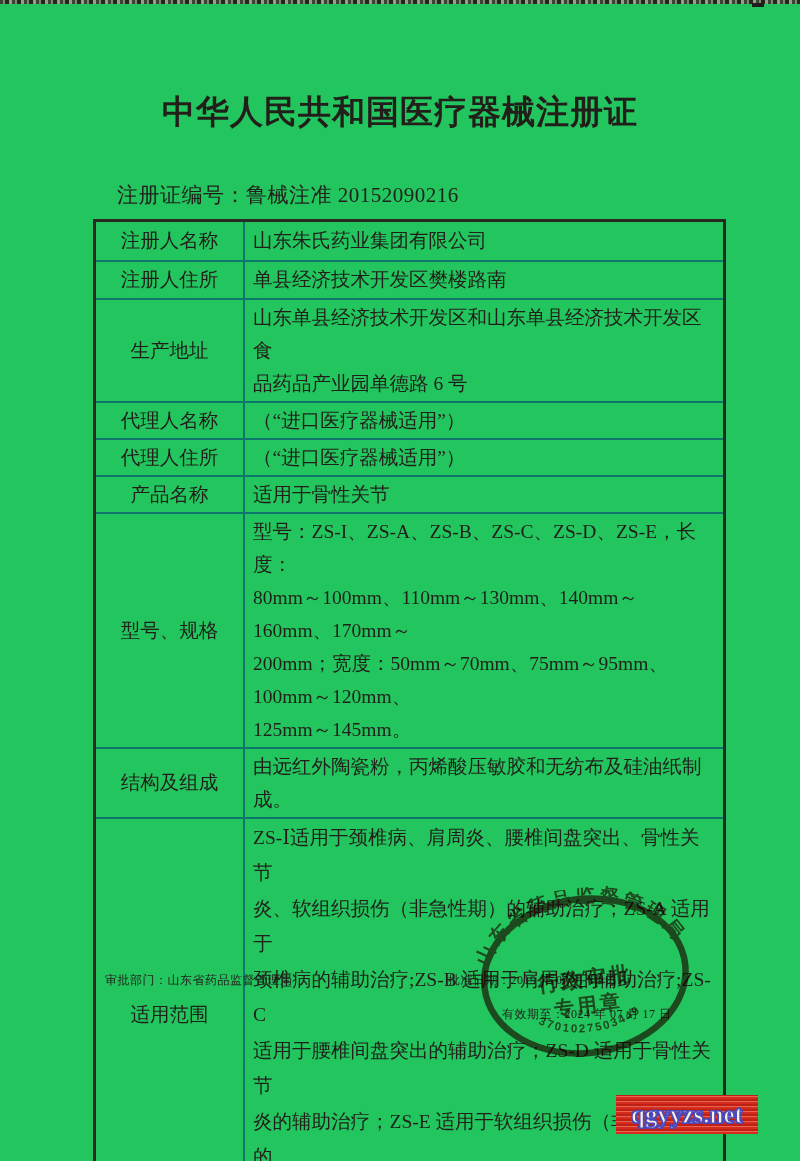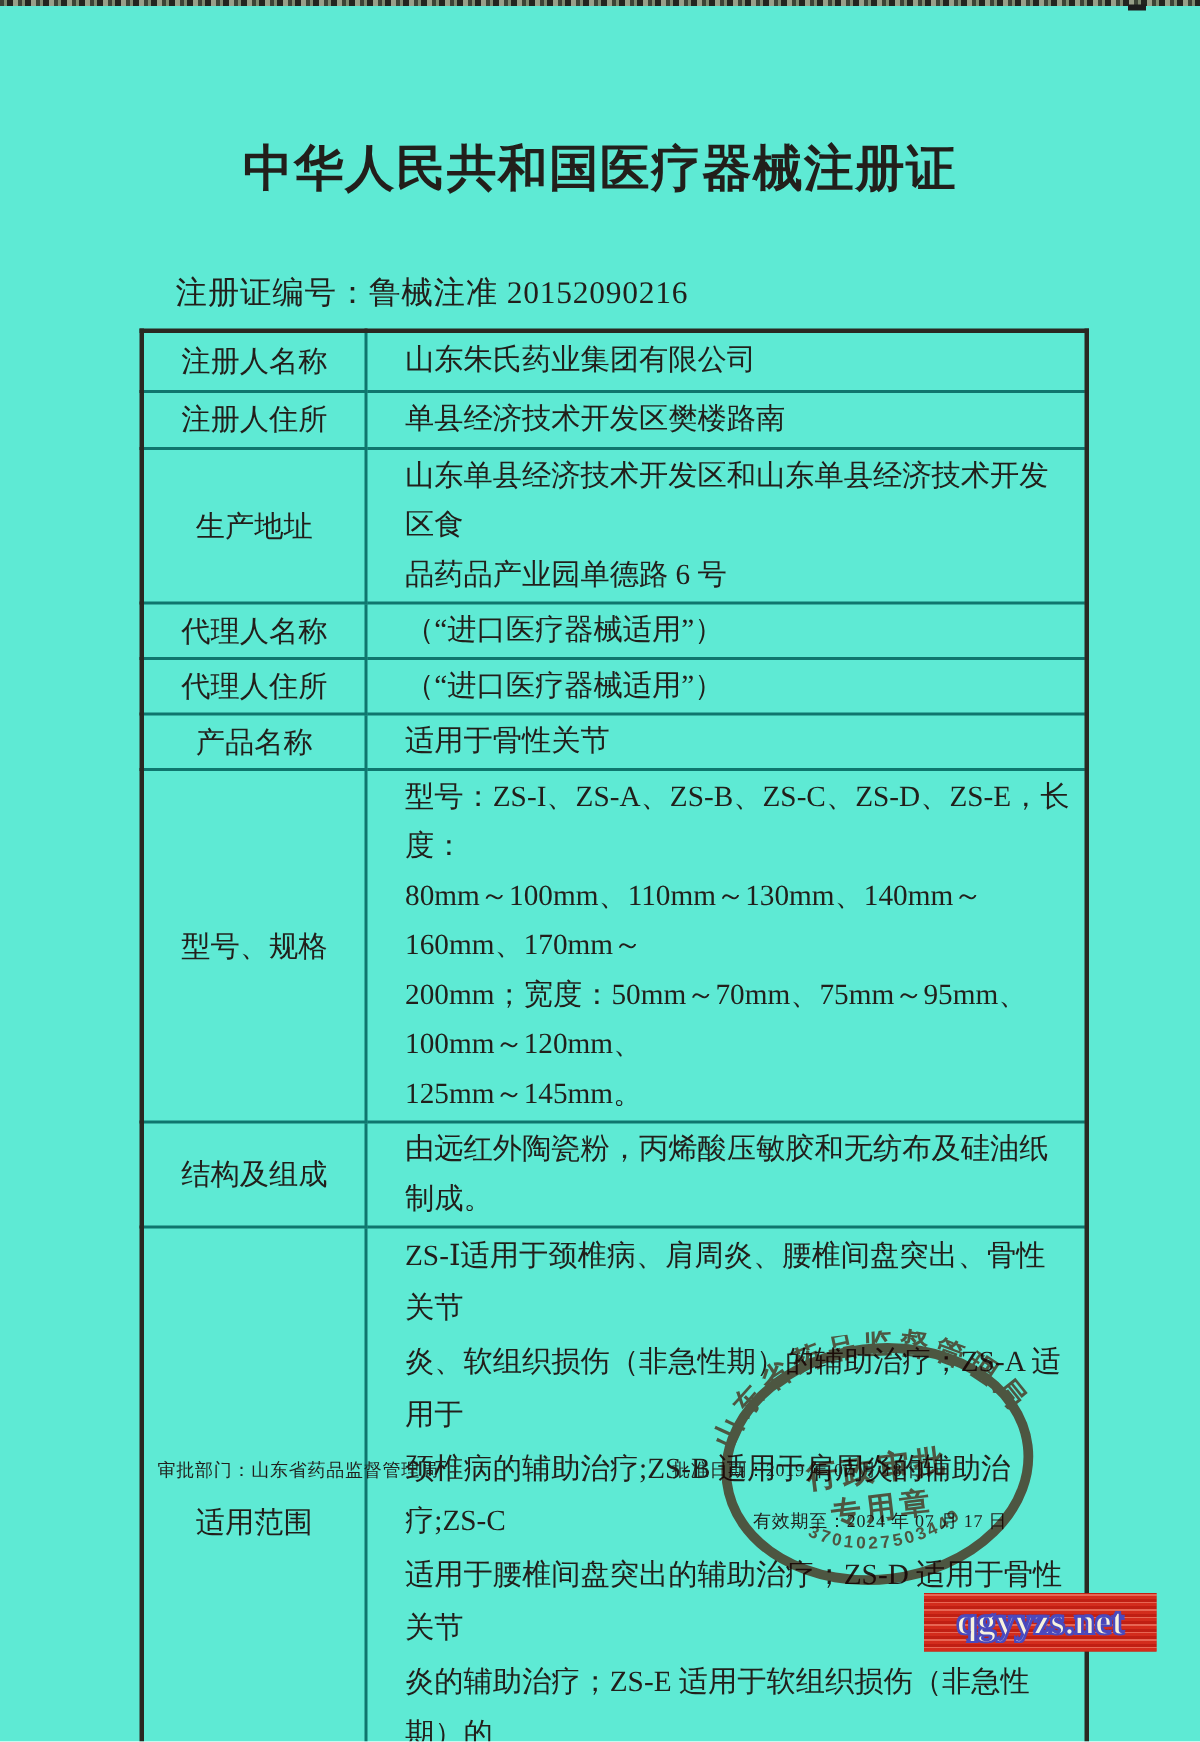--- a/index.html
+++ b/index.html
@@ -1,18 +1,18 @@
 <!DOCTYPE html>
 <html><head>
 <meta charset="utf-8">
 <style>
   html,body{margin:0;padding:0;background:#ffffff;}
   .page{
     position:relative;width:800px;height:1161px;overflow:hidden;
-    background:#5eead4;
+    background:#22c55e;
     font-family:"Liberation Serif","DejaVu Serif",serif;
     color:#221f1b;
   }
   
   .scan-strip{
     position:absolute;left:0;top:0;width:800px;height:4px;
     background:repeating-linear-gradient(90deg,#3c4336 0 3px,#7d8a70 3px 5px,#23251f 5px 9px,#98a089 9px 12px);
   }
   .scan-dash{position:absolute;left:752px;top:3px;width:12px;height:4px;background:#1d1d1d;}
 
@@ -28,36 +28,36 @@
   table.cert{
     position:absolute;left:93px;top:219px;width:633px;
     border-collapse:collapse;table-layout:fixed;
     border:3px solid #2a2822;
   }
   table.cert td{
     border:2px solid #0f766e;font-size:19.5px;vertical-align:middle;
     overflow:hidden;
   }
   td.c-label{width:143px;text-align:center;padding:0 2px;}
-  td.c-value{padding:1px 8px 1px 25px;line-height:33px;white-space:pre-line;}
+  td.c-value{padding:1px 8px 1px 8px;line-height:33px;white-space:pre-line;}
   tr.r-apply td.c-value{line-height:35.5px;}
 
   .footer-line{position:absolute;font-size:12px;letter-spacing:.5px;}
   .f-dept{left:105px;top:972px;}
   .f-date{left:448px;top:972px;}
   .f-valid{left:502px;top:1006px;}
 
   .seal{
     position:absolute;left:470px;top:888px;width:230px;height:178px;
     transform:rotate(-7deg);opacity:.82;mix-blend-mode:multiply;
     pointer-events:none;
   }
 
   .watermark{
-    position:absolute;left:616px;top:1062px;width:155px;height:39px;
+    position:absolute;left:616px;top:1095px;width:142px;height:39px;
     background:
       repeating-linear-gradient(0deg,rgba(211,44,28,.95) 0 2px,rgba(238,120,100,.75) 2px 3px,rgba(191,30,18,.95) 3px 5px),
       #d23222;
     display:flex;align-items:center;justify-content:center;
   }
   .watermark span{
     font-family:"Liberation Serif","DejaVu Serif",serif;
     font-size:25px;font-weight:700;color:#f7f1dd;line-height:39px;
     -webkit-text-stroke:1.2px #4a49bd;
     text-shadow:1px 1px 0 #4a49bd,-1px -1px 0 #4a49bd,1px -1px 0 #4a49bd,-1px 1px 0 #4a49bd;

